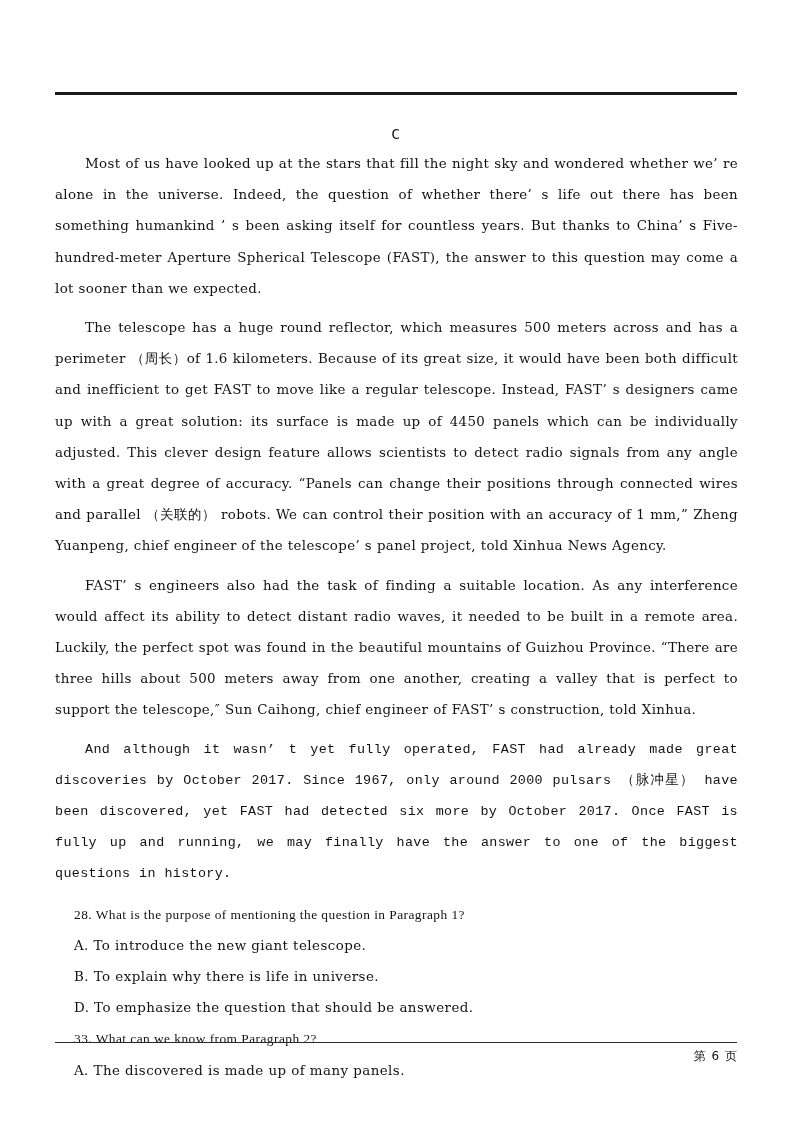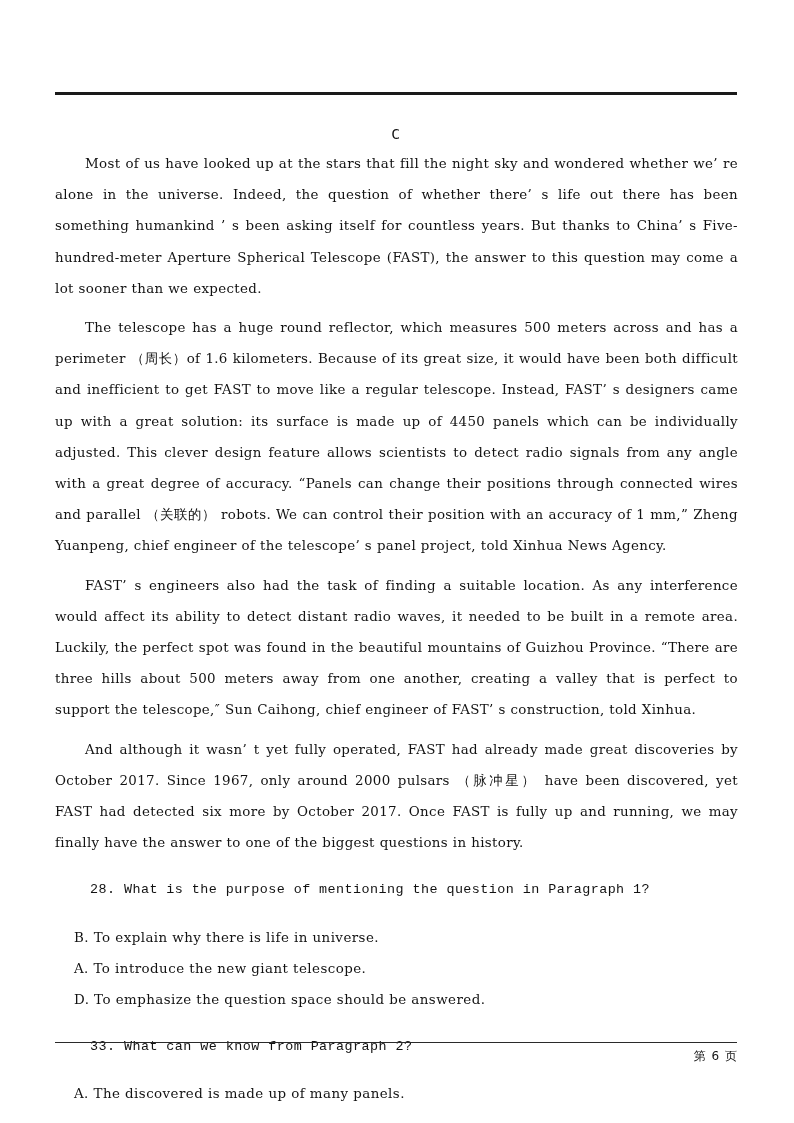--- a/index.html
+++ b/index.html
@@ -62,34 +62,35 @@
     text-indent: 30px;
     letter-spacing: 0.35px;
     word-spacing: 0.2px;
     font-family: "DejaVu Serif", "Liberation Serif", serif;
     color: #121212;
     hyphens: none;
   }
 
   p.para.last-justified {
     margin-bottom: 9px;
+    font-family: Liberation Mono, monospace;
   }
 
   
   .questions {
     margin-top: 9px;
   }
   p.question {
-    margin: 16px;
+    margin: 0;
     font-size: 13.4px;
     line-height: 31.2px;
     text-indent: 19px;
     letter-spacing: 0.45px;
     text-align: left;
-    font-family: Liberation Mono, monospace;
+    font-family: Liberation Serif, serif;
     color: #121212;
   }
   p.option {
     margin: 0;
     font-size: 13.4px;
     line-height: 31.2px;
     text-indent: 19px;
     letter-spacing: 0.45px;
     text-align: left;
     font-family: "DejaVu Serif", "Liberation Serif", serif;
@@ -131,23 +132,23 @@
     <p class="para">The telescope has a huge round reflector, which measures 500 meters across and has a perimeter （周长）of 1.6 kilometers. Because of its great size, it would have been both difficult and inefficient to get FAST to move like a regular telescope. Instead, FAST’ s designers came up with a great solution: its surface is made up of 4450 panels which can be individually adjusted. This clever design feature allows scientists to detect radio signals from any angle with a great degree of accuracy. “Panels can change their positions through connected wires and parallel （关联的） robots. We can control their position with an accuracy of 1 mm,” Zheng Yuanpeng, chief engineer of the telescope’ s panel project, told Xinhua News Agency.</p>
 
     <p class="para">FAST’ s engineers also had the task of finding a suitable location. As any interference would affect its ability to detect distant radio waves, it needed to be built in a remote area. Luckily, the perfect spot was found in the beautiful mountains of Guizhou Province. “There are three hills about 500 meters away from one another, creating a valley that is perfect to support the telescope,″ Sun Caihong, chief engineer of FAST’  s construction, told Xinhua.</p>
 
     <p class="para last-justified">And although it wasn’ t yet fully operated, FAST had already made great discoveries by October 2017. Since 1967, only around 2000 pulsars （脉冲星） have been discovered, yet FAST had detected six more by October 2017. Once FAST is fully up and running, we may finally have the answer to one of the biggest questions in history.</p>
 
     <div class="questions">
 
       <p class="question">28.  What is the purpose of mentioning the question in Paragraph 1?</p>
 
+      <p class="option">A.  To introduce the new giant telescope.</p>
       <p class="option">B.  To explain why there is life in universe.</p>
-      <p class="option">A.  To introduce the new giant telescope.</p>
-      <p class="option">D.  To emphasize the question space should be answered.</p>
+      <p class="option">D.  To emphasize the question that should be answered.</p>
 
       <p class="question">33.  What can we know from Paragraph 2?</p>
 
       <p class="option">A.  The discovered is made up of many panels.</p>
 
     </div>
   </div>
 
   <div class="footer-rule"></div>
 

